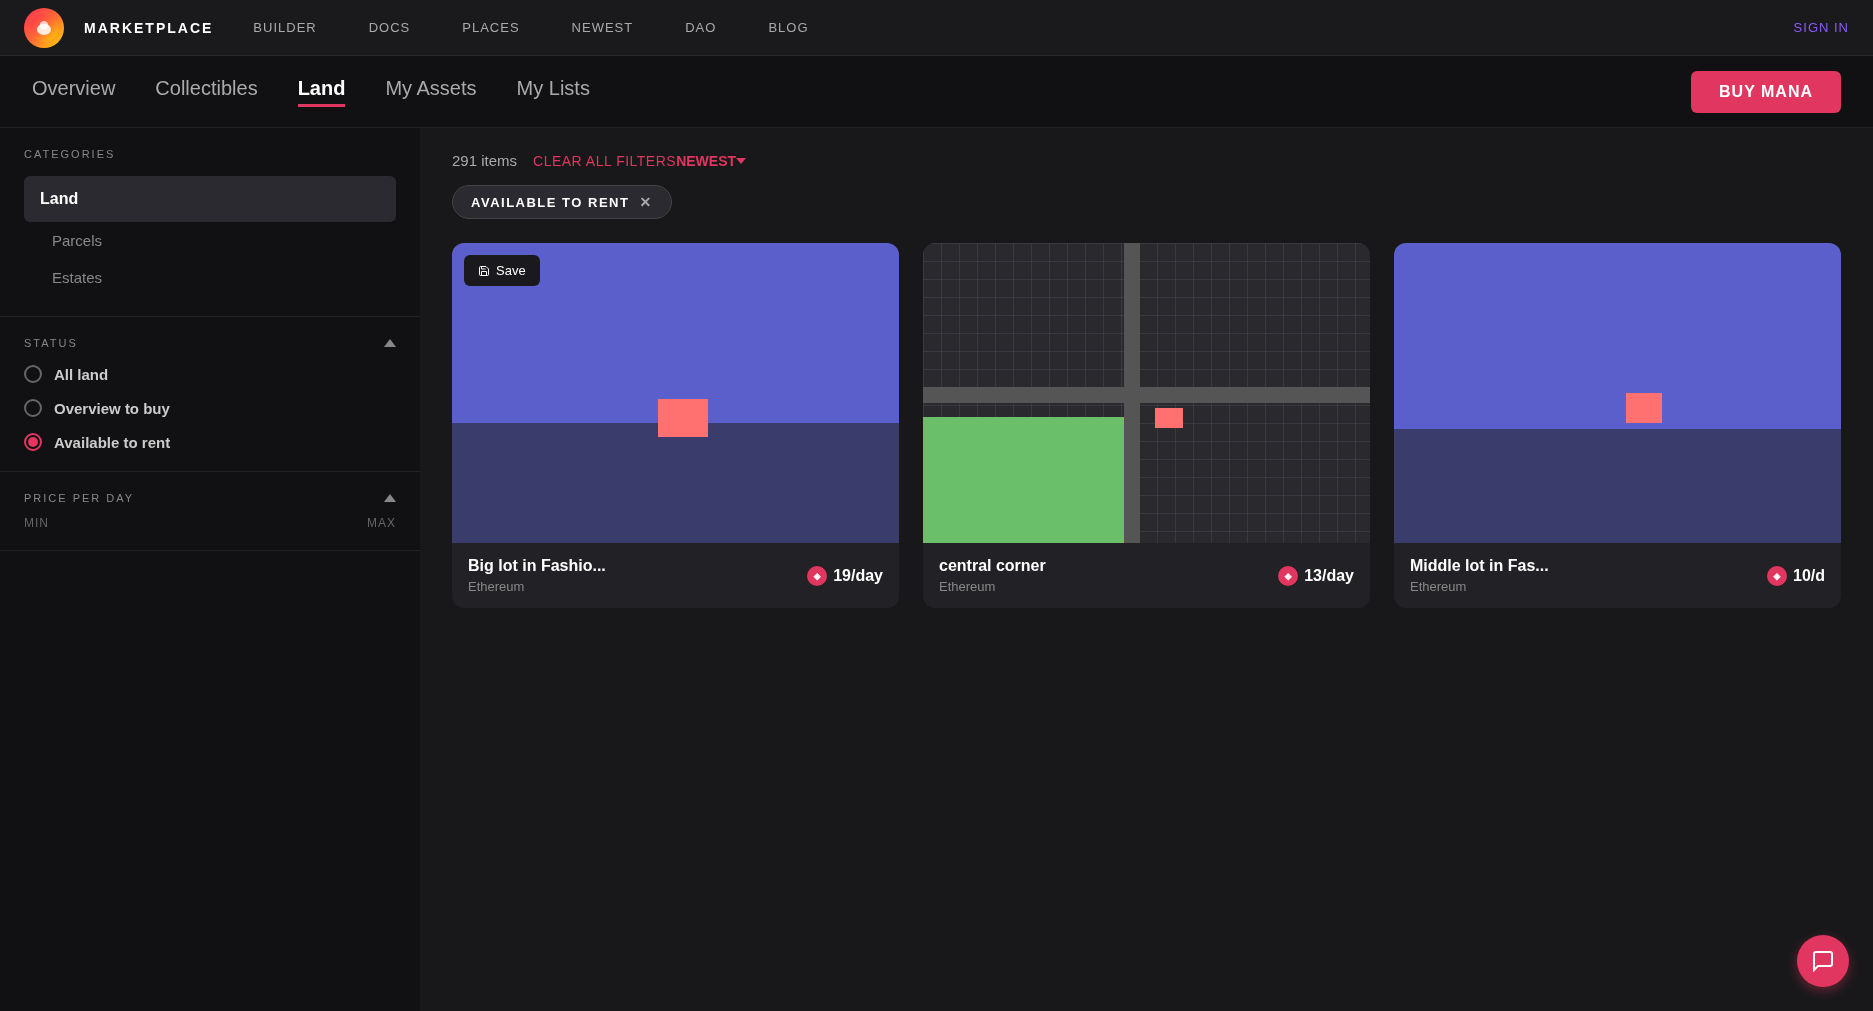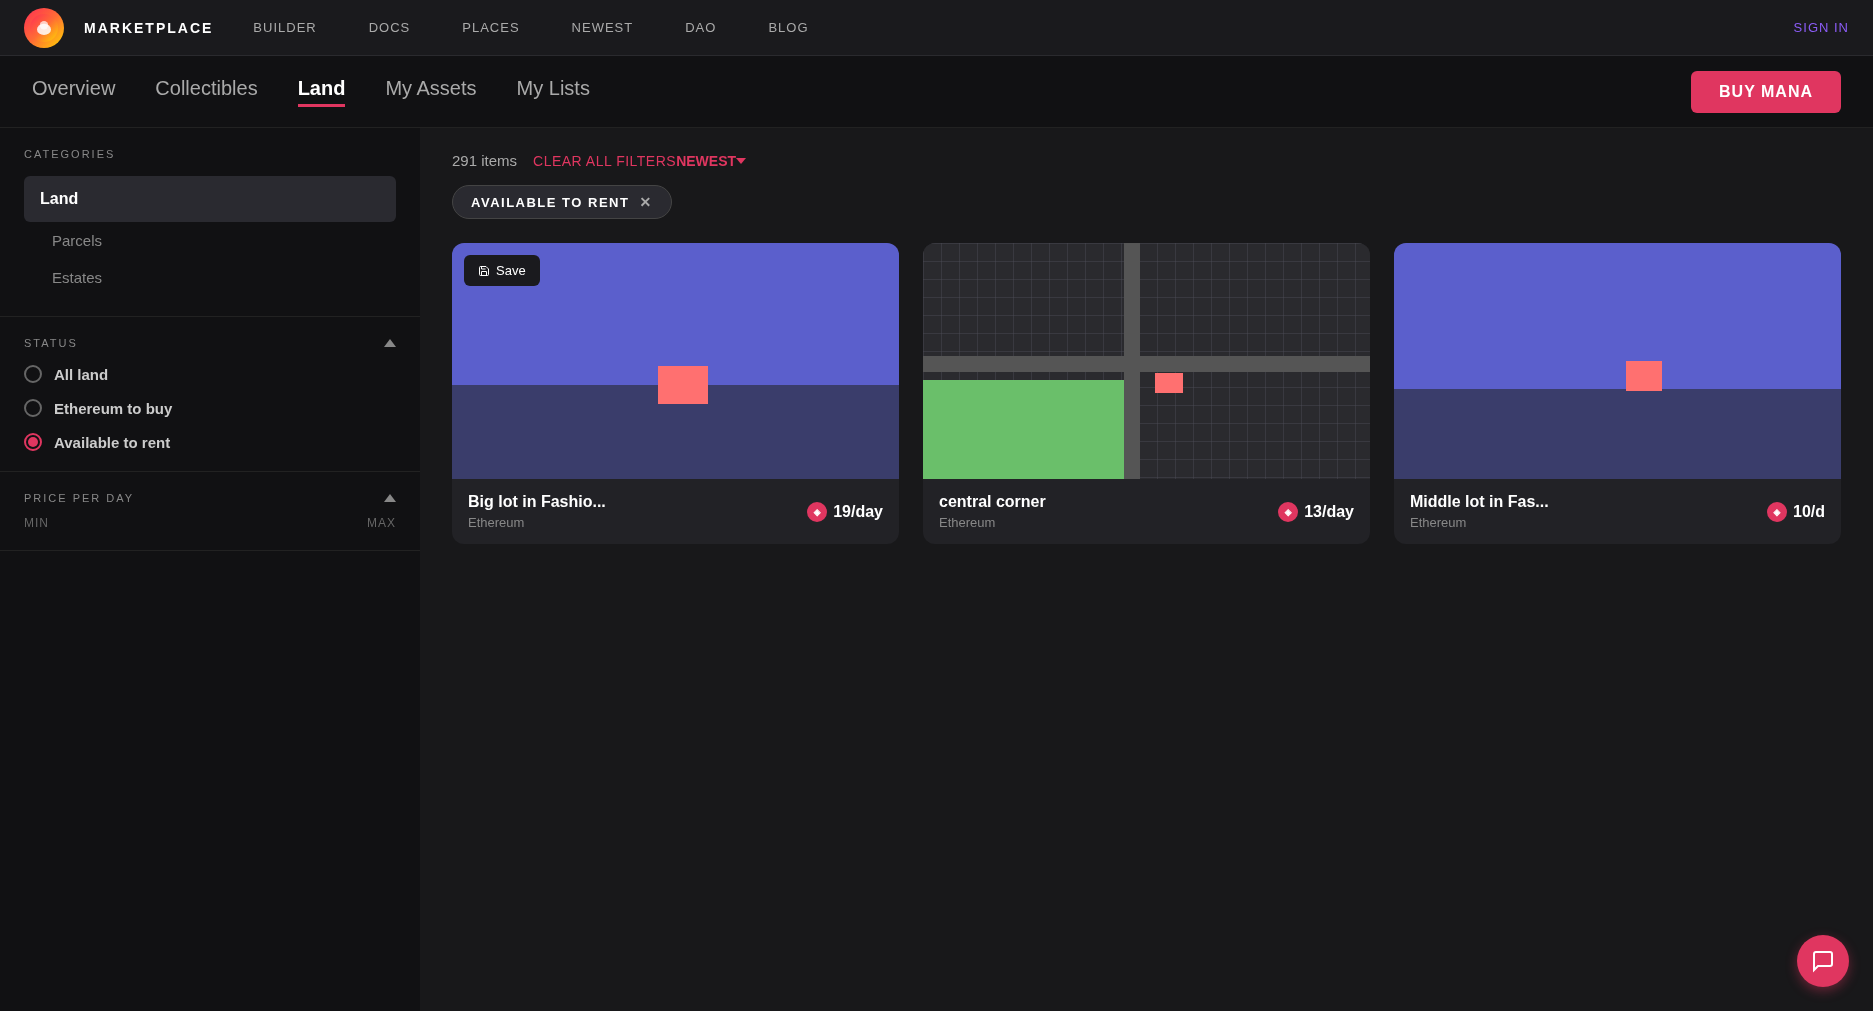--- a/index.html
+++ b/index.html
@@ -305,21 +305,21 @@
     }
     .card {
       background: #222226;
       border-radius: 12px;
       overflow: hidden;
       cursor: pointer;
       position: relative;
     }
     .card-image {
       width: 100%;
-      height: 236px;
+      height: 300px;
       position: relative;
       overflow: hidden;
     }
     .map-bg {
       width: 100%;
       height: 100%;
       position: relative;
     }
 
     
@@ -529,21 +529,21 @@
         <span class="status-title">STATUS</span>
         <div class="chevron-up"></div>
       </div>
       <div class="radio-group">
         <div class="radio-item">
           <div class="radio-circle"></div>
           <span>All land</span>
         </div>
         <div class="radio-item">
           <div class="radio-circle"></div>
-          <span>Ethereum to buy</span>
+          <span>Overview to buy</span>
         </div>
         <div class="radio-item">
           <div class="radio-circle selected">
             <div class="radio-dot"></div>
           </div>
           <span>Available to rent</span>
         </div>
       </div>
     </div>
 

